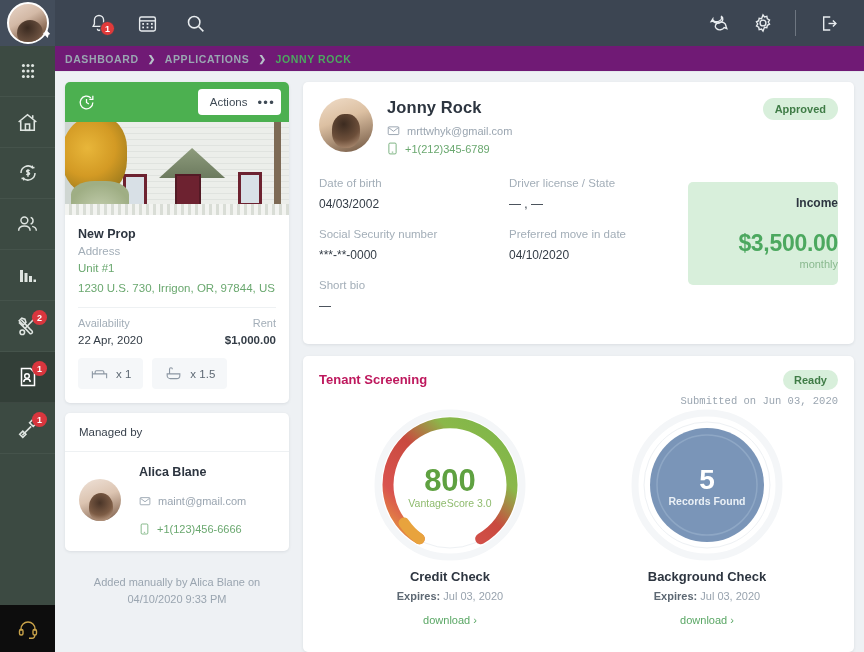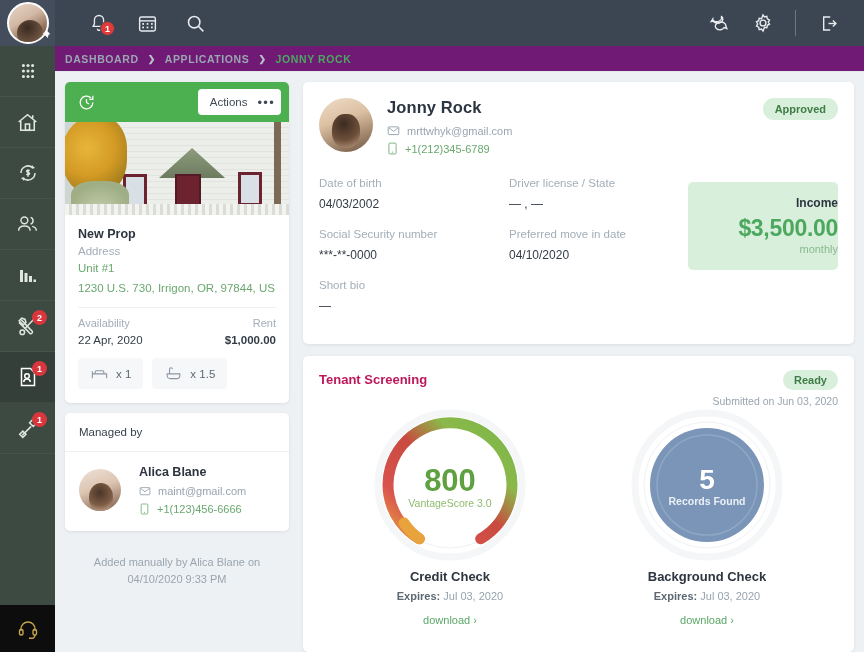--- a/index.html
+++ b/index.html
@@ -135,21 +135,21 @@
   .mgr { display: flex; align-items: center; gap: 18px; padding: 13px 14px 16px; }
   .mgr-av {
     width: 42px; height: 42px; border-radius: 50%; flex: 0 0 42px; overflow: hidden;
     background: linear-gradient(160deg,#efe2d8 0%, #dcc4b1 45%, #7a5a45 100%); position: relative;
   }
   .mgr-av::after {
     content:""; position:absolute; left:10px; top:14px; width:24px; height:28px; border-radius:50% 50% 45% 45%;
     background: radial-gradient(circle at 45% 35%, #4a3528 0%, #7d5c45 55%, #d9bba4 100%);
   }
   .mgr-name { font-size: 12.5px; font-weight: bold; color: #2d3540; }
-  .mini { display:flex; align-items:center; gap:7px; margin-top: 6px; font-size: 11px; }
+  .mini { display:flex; align-items:center; gap:7px; margin-top: 16px; font-size: 11px; }
   .mini.mail { color: #9aa5b0; }
   .mini.phone { color: #6aa86f; }
   .added {
     text-align: center; font-size: 11px; color: #9aa5b0; line-height: 1.5; padding: 13px 6px 12px;
   }
 
   
   .rightcol { flex: 1; display: flex; flex-direction: column; gap: 12px; min-width: 0; }
   .profile { padding: 16px 16px 14px 16px; position: relative; }
   .prof-top { display: flex; gap: 14px; }
@@ -169,30 +169,30 @@
   .fields { display: grid; grid-template-columns: 1fr 1fr; column-gap: 10px; row-gap: 0;
             margin: 22px 0 0 0; width: 370px; }
   .fld { margin-bottom: 17px; }
   .fld-lbl { font-size: 11.5px; color: #a3aeb8; }
   .fld-val { font-size: 12px; color: #333c46; margin-top: 8px; }
   .income {
     position: absolute; right: 16px; top: 100px; width: 150px; background: #d8efdb;
     border-radius: 5px; text-align: right; padding: 14px 0 15px;
   }
   .inc-lbl { font-size: 12px; font-weight: bold; color: #2d3540; }
-  .inc-amt { font-size: 23px; font-weight: bold; color: #4ca85f; margin-top: 5px; letter-spacing:-.3px; }
+  .inc-amt { font-size: 23px; font-weight: bold; color: #4ca85f; margin-top: 20px; letter-spacing:-.3px; }
   .inc-sub { font-size: 11px; color: #8ab98f; margin-top: 1px; }
 
   .screening { padding: 16px 16px 0 16px; flex: 1; position: relative; min-height: 0; }
   .scr-title { font-size: 13px; font-weight: bold; color: #be185d; }
   .scr-badge {
     position: absolute; right: 16px; top: 14px; background: #d8efdb; color: #3f7c46;
     font-size: 11px; font-weight: bold; padding: 4px 11px; border-radius: 11px;
   }
-  .scr-sub { position: absolute; right: 16px; top: 39px; font-size: 10.5px; color: #9aa5b0; }
+  .scr-sub { position: absolute; right: 16px; top: 39px; font-size: 10.5px; color: #9aa5b0; font-family: Liberation Mono, monospace; }
   .gauges { display: flex; justify-content: center; gap: 82px; margin-top: 22px; }
   .gauge-col { width: 175px; text-align: center; }
   .g-title { font-size: 13px; font-weight: bold; color: #2d3540; margin-top: 8px; }
   .g-exp { font-size: 11px; color: #98a3ae; margin-top: 6px; }
   .g-exp b { color: #5d6873; }
   .g-dl { font-size: 11px; color: #5aa765; margin-top: 12px; cursor: pointer; }
   svg.gauge { display:block; margin: 0 auto; }
   .g-score { font-size: 31px; font-weight: bold; fill: #5fa141; }
   .g-scorelbl { font-size: 10.5px; fill: #8fbb6e; }
   .g-num { font-size: 28px; font-weight: bold; fill: #ffffff; }

